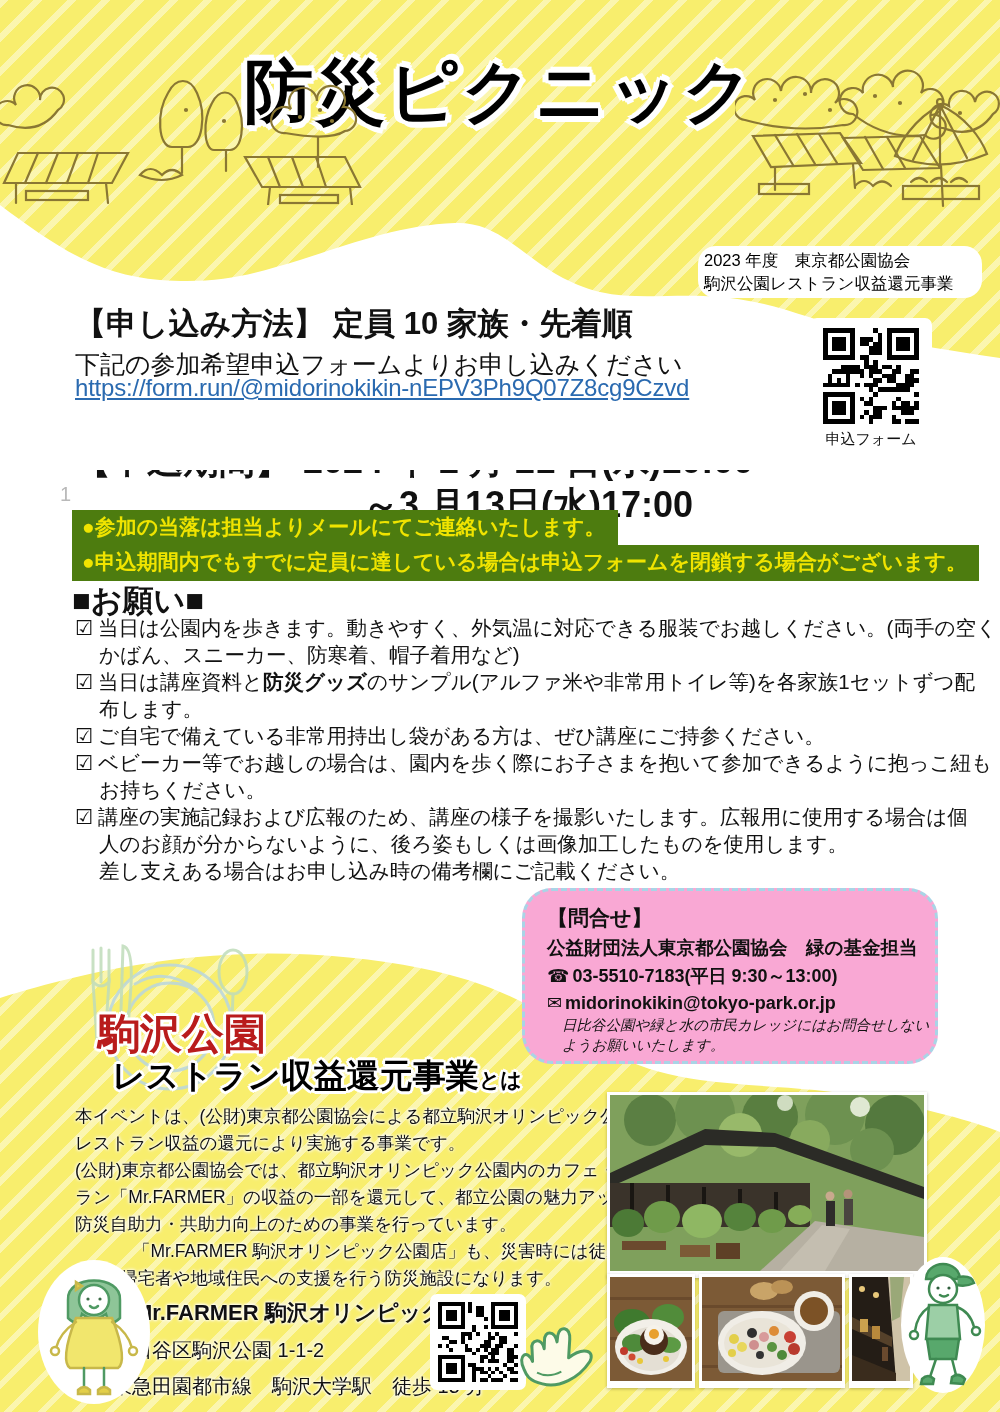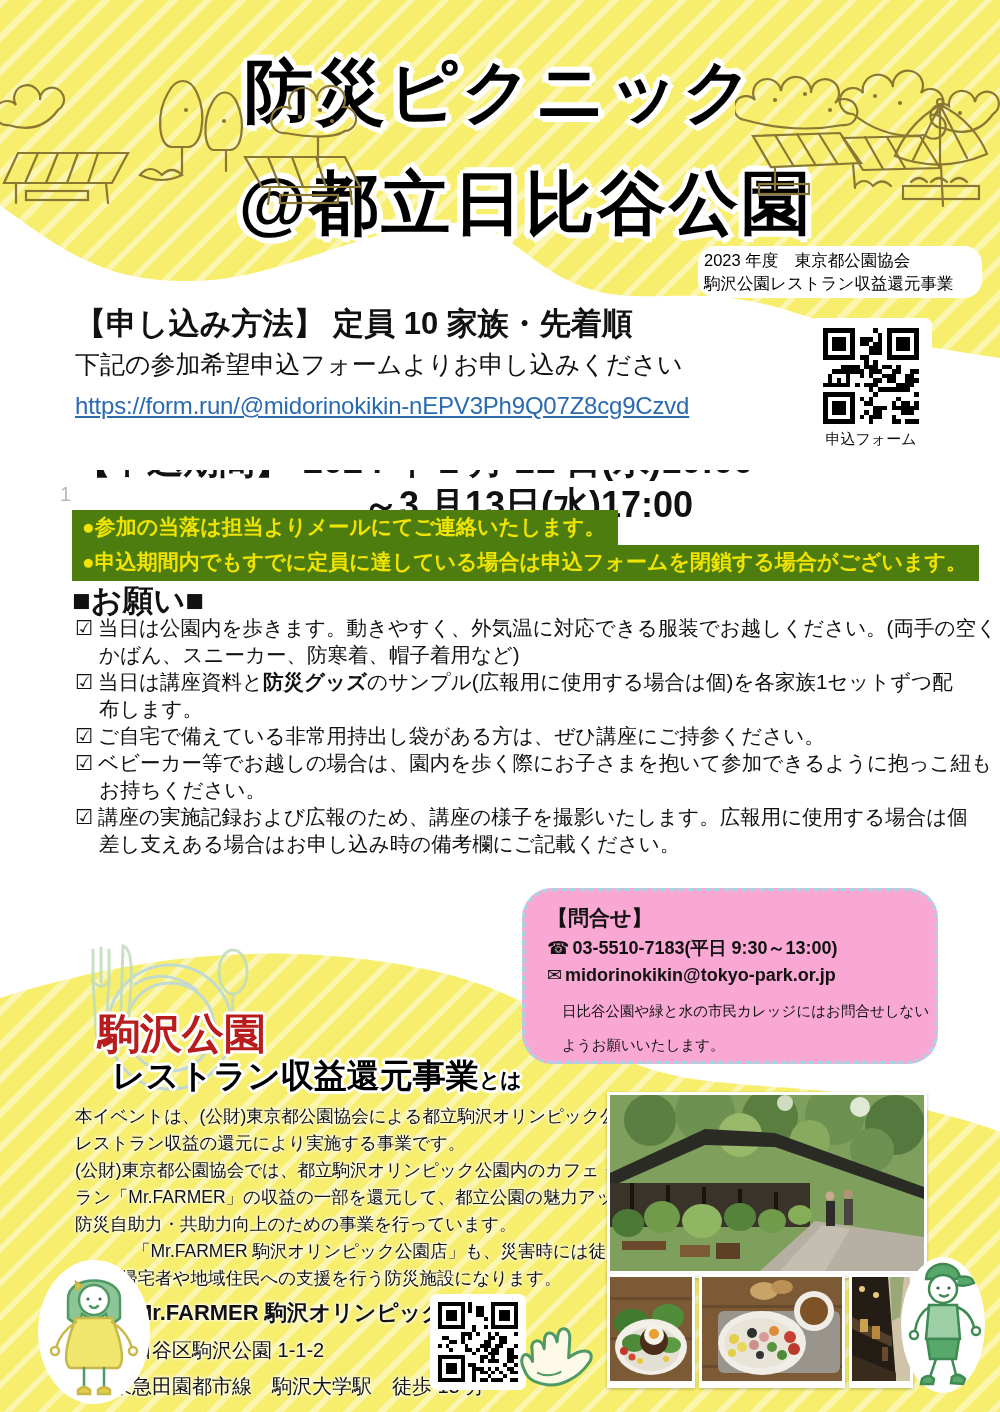--- a/index.html
+++ b/index.html
@@ -24,21 +24,21 @@
           padding:3px 6px;font-size:16.5px;line-height:23px;color:#000;}
 
   .qr-box{background:#fff;border-radius:5px;text-align:center;z-index:4;box-shadow:0 0 0 2px #fff;}
   .qr1{left:812px;top:320px;width:118px;padding:8px 0 6px;}
   .qr1 .qr-canvas{width:96px;height:96px;margin:0 auto;}
   .qr-label{font-size:15px;margin-top:6px;color:#111;}
 
   
   .h-apply{left:75px;top:303px;font-size:31px;font-weight:800;z-index:3;}
   .apply-sub{left:75px;top:348px;font-size:25px;z-index:3;}
-  .apply-url{left:75px;top:392px;font-size:24px;z-index:3;color:#2a6ab0;text-decoration:underline;
+  .apply-url{left:75px;top:374px;font-size:24px;z-index:3;color:#2a6ab0;text-decoration:underline;
              letter-spacing:-.2px;font-weight:500;}
   .period-l1{left:75px;top:437px;font-size:36px;font-weight:800;display:flex;gap:12px;}
   .period-l2{left:363px;top:481px;font-size:36px;font-weight:800;}
   .stray{left:60px;top:483px;font-size:20px;color:#b9b9b9;}
 
   .notice{background:#4d7c0f;color:#f0e400;font-weight:700;font-size:21px;
           padding:3px 12px 5px 10px;display:inline-block;text-align:center;}
   .n1{left:72px;top:510px;}
   .n2{left:72px;top:545px;}
 
@@ -51,21 +51,21 @@
   .cl .b{font-weight:800;}
 
   
   .contact{left:522px;top:888px;width:416px;height:176px;box-sizing:border-box;background:#f9a8d4;
            border:3px dashed #a9d4e6;border-radius:30px;padding:13px 22px 10px;z-index:10;}
   .c-title{font-size:21px;font-weight:800;}
   .c-org{font-size:18.5px;font-weight:800;margin-top:3px;white-space:nowrap;}
   .c-tel,.c-mail{font-size:18px;font-weight:700;margin-top:4px;white-space:nowrap;}
   .c-tel .ic,.c-mail .ic{margin-right:3px;}
   .c-note{font-size:14.5px;margin-top:3px;line-height:17px;white-space:nowrap;}
-  .c-note.ind{padding-left:15px;margin-top:17px;}
+  .c-note.ind{padding-left:15px;margin-top:3px;font-style:italic;}
 
   
   .bottom-bg{left:0;top:940px;width:1000px;height:472px;z-index:0;}
   .bottom-wave{position:absolute;left:0;top:0;width:1000px;height:200px;}
   .about-h1{left:98px;top:1006px;font-size:42px;font-weight:800;z-index:2;color:#b91c1c;
     text-shadow:3px 0 0 #fff,-3px 0 0 #fff,0 3px 0 #fff,0 -3px 0 #fff,2px 2px 0 #fff,-2px 2px 0 #fff,2px -2px 0 #fff,-2px -2px 0 #fff;}
   .about-h2{left:112px;top:1054px;font-size:33px;font-weight:800;z-index:2;color:#000;white-space:nowrap;
     text-shadow:3px 0 0 #fff,-3px 0 0 #fff,0 3px 0 #fff,0 -3px 0 #fff,2px 2px 0 #fff,-2px 2px 0 #fff,2px -2px 0 #fff,-2px -2px 0 #fff;}
   .about-h2 .suffix{font-size:21px;font-weight:700;}
   .para{left:75px;top:1103px;z-index:2;font-size:17.5px;}
@@ -162,21 +162,20 @@
     <path d="M120,128 q9,-10 18,0 q9,-9 18,0"></path>
   </svg>
 
   <svg class="abs header-wave" width="1000" height="290" viewBox="0 0 1000 290" preserveAspectRatio="none">
     <path fill="#ffffff" d="M0,25 C60,70 100,95 160,100 C220,104 250,95 300,80 C350,64 400,45 455,43
       C510,41 530,95 600,112 C640,121 680,112 730,118 C780,124 810,140 860,152
       C910,165 960,172 1000,178 L1000,290 L0,290 Z"></path>
   </svg>
 
   <div class="abs title t1 nw">防災ピクニック</div>
-  <div class="abs title t2 nw">@都立日比谷公園</div>
 
   <div class="abs credit">
     <div class="nw">2023 年度　東京都公園協会</div>
     <div class="nw">駒沢公園レストラン収益還元事業</div>
   </div>
 
   <div class="abs qr-box qr1">
     <div class="qr-canvas"><svg viewBox="0 0 21 21" width="100%" height="100%" shape-rendering="crispEdges" fill="#000">
           <rect x="0" y="0" width="7" height="7"></rect>
           <rect x="1" y="1" width="5" height="5" fill="#fff"></rect>
@@ -327,38 +326,40 @@
   <div class="abs notice n1 nw">●参加の当落は担当よりメールにてご連絡いたします。</div>
   <div class="abs notice n2 nw">●申込期間内でもすでに定員に達している場合は申込フォームを閉鎖する場合がございます。</div>
 
   <div class="abs h-request nw">■お願い■</div>
   <div class="abs cl">
     <div class="cl-line">
       <span class="chk">☑</span><span>当日は公園内を歩きます。動きやすく、外気温に対応できる服装でお越しください。(両手の空く</span>
     </div>
     <div class="cl-line wrap">かばん、スニーカー、防寒着、帽子着用など)</div>
     <div class="cl-line">
-      <span class="chk">☑</span><span>当日は講座資料と</span><span class="b">防災グッズ</span><span>のサンプル(広報用に使用する場合は個)を各家族1セットずつ配</span>
+      <span class="chk">☑</span><span>当日は講座資料と</span><span class="b">防災グッズ</span><span>のサンプル(アルファ米や非常用トイレ等)を各家族1セットずつ配</span>
     </div>
     <div class="cl-line wrap">布します。</div>
     <div class="cl-line">
       <span class="chk">☑</span><span>ご自宅で備えている非常用持出し袋がある方は、ぜひ講座にご持参ください。</span>
     </div>
     <div class="cl-line">
       <span class="chk">☑</span><span>ベビーカー等でお越しの場合は、園内を歩く際にお子さまを抱いて参加できるように抱っこ紐も</span>
     </div>
     <div class="cl-line wrap">お持ちください。</div>
     <div class="cl-line">
       <span class="chk">☑</span><span>講座の実施記録および広報のため、講座の様子を撮影いたします。広報用に使用する場合は個</span>
     </div>
+    <div class="cl-line wrap">人のお顔が分からないように、後ろ姿もしくは画像加工したものを使用します。</div>
     <div class="cl-line wrap">差し支えある場合はお申し込み時の備考欄にご記載ください。</div>
   </div>
 
   <div class="abs contact">
     <div class="c-title">【問合せ】</div>
+    <div class="c-org">公益財団法人東京都公園協会　緑の基金担当</div>
     <div class="c-tel">
       <span class="ic">☎</span><span>03-5510-7183(平日 9:30～13:00)</span>
     </div>
     <div class="c-mail">
       <span class="ic">✉</span><span>midorinokikin@tokyo-park.or.jp</span>
     </div>
     <div class="c-note ind">日比谷公園や緑と水の市民カレッジにはお問合せしない</div>
     <div class="c-note ind">ようお願いいたします。</div>
   </div>
 

